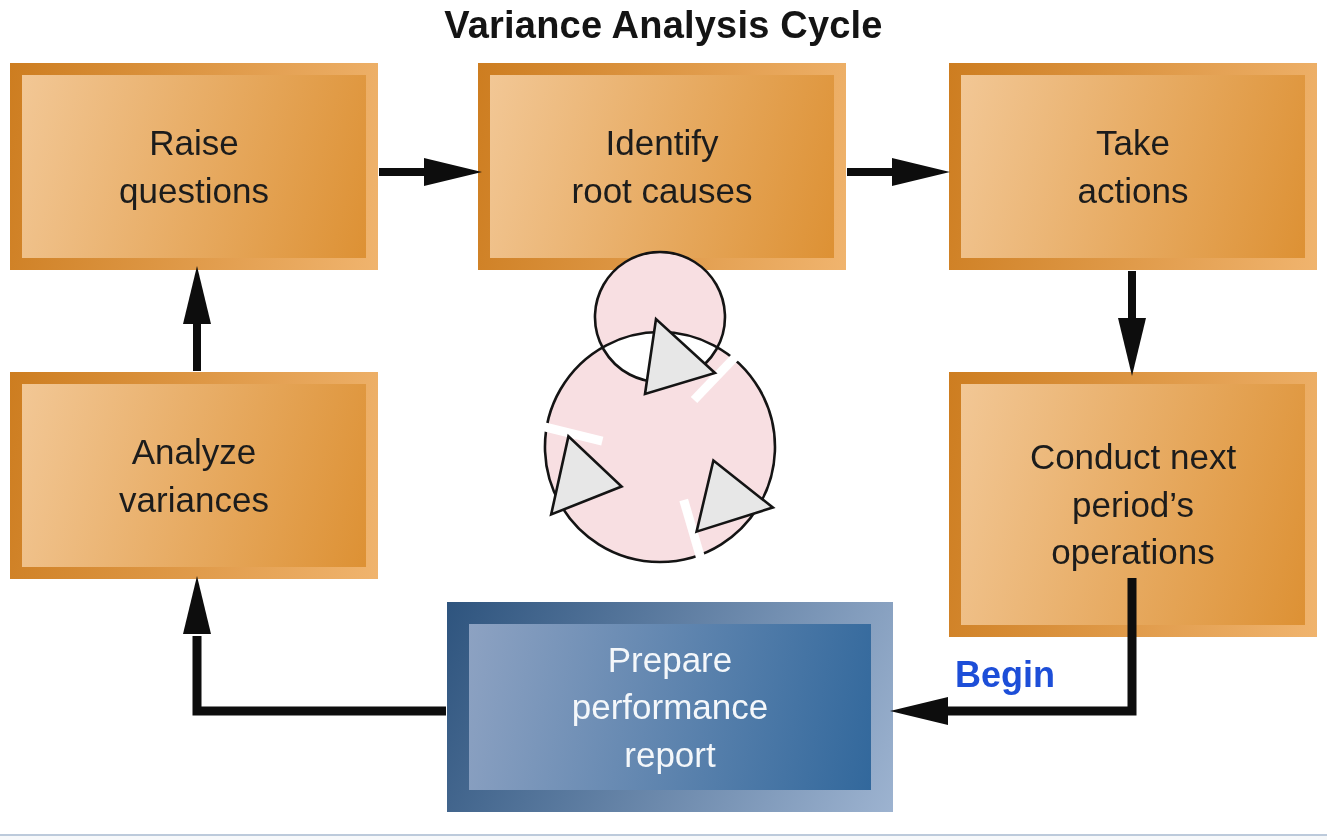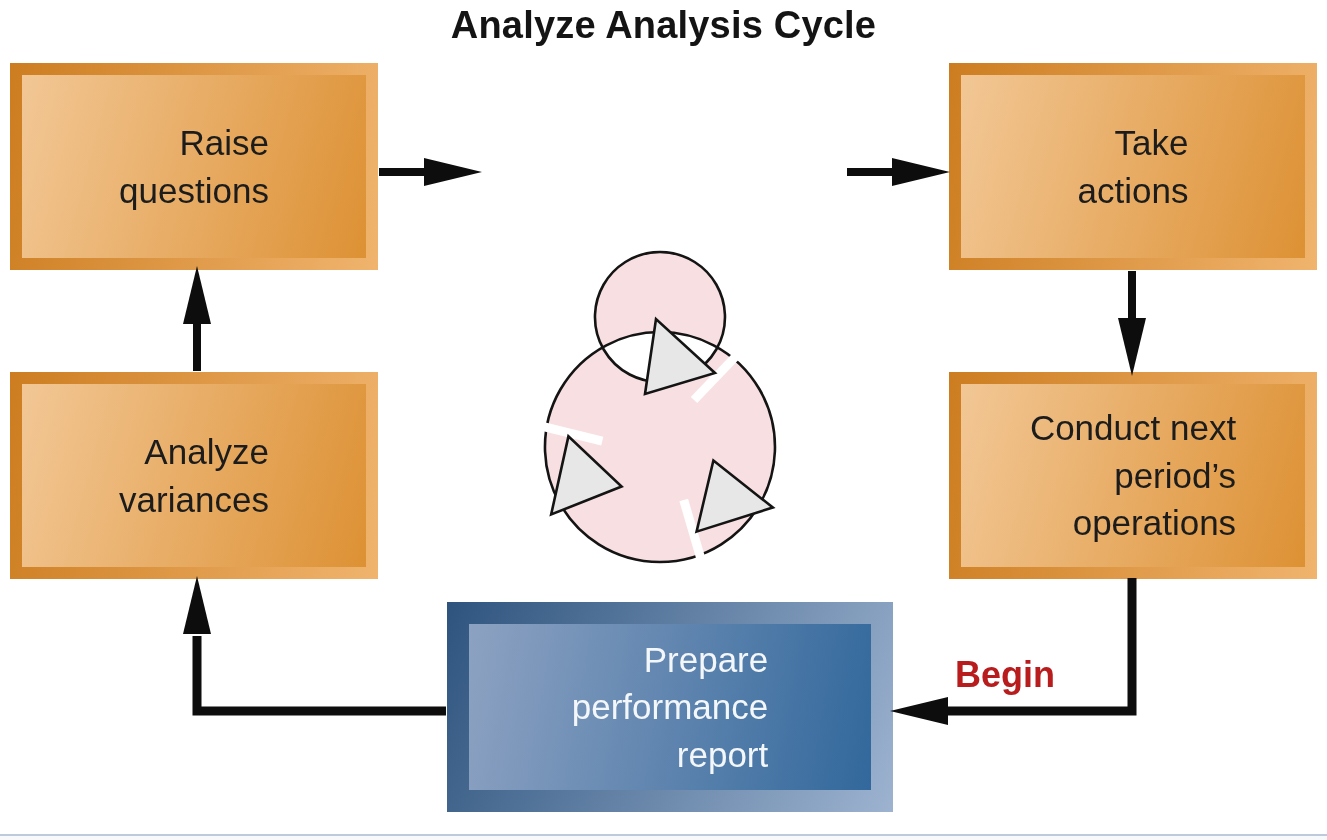--- a/index.html
+++ b/index.html
@@ -41,21 +41,21 @@
     background:linear-gradient(100deg,var(--orange-border-dark),var(--orange-border-light));
     padding:12px;
   }
   .node-blue{
     background:linear-gradient(115deg,var(--blue-border-dark),var(--blue-border-light));
     padding:22px;
   }
   .node-inner{
     flex:1;
     display:flex;align-items:center;justify-content:center;
-    text-align:right;
+    text-align:center;
   }
   .node-orange .node-inner{
     background:linear-gradient(105deg,var(--orange-fill-light),var(--orange-fill-dark));
   }
   .node-blue .node-inner{
     background:linear-gradient(100deg,var(--blue-fill-light),var(--blue-fill-dark));
   }
   .node-label{
     white-space:pre-line;
     font-size:35px;line-height:1.36;
@@ -67,61 +67,67 @@
     pointer-events:none;
   }
   .arrow-line{stroke:var(--arrow);fill:none;stroke-linejoin:miter;stroke-linecap:butt;}
   .arrow-head{fill:var(--arrow);stroke:none;}
   .ring{fill:var(--ring-pink);stroke:#141414;stroke-width:2.6;}
   .tri{fill:var(--arrow-gray);stroke:#141414;stroke-width:2.6;stroke-linejoin:miter;}
   .slit{stroke:#ffffff;stroke-width:9;fill:none;}
   .begin-label{
     position:absolute;left:940px;top:654px;width:130px;height:42px;
     display:flex;align-items:center;justify-content:center;
-    font-size:36px;font-weight:700;color:#b91c1c;
+    font-size:36px;font-weight:700;color:#1d4ed8;
   }
   .footer-rule{
     position:absolute;left:0;top:834px;width:100%;height:2px;
     background:var(--footer-rule);
   }
   .footer-gap{
     position:absolute;left:0;top:836px;width:100%;height:4px;
     background:#f6f8fa;
   }
 </style>
 </head>
 <body>
 
 <div class="canvas">
 
-  <div class="diagram-title">Analyze Analysis Cycle</div>
+  <div class="diagram-title">Variance Analysis Cycle</div>
 
   <div class="node node-orange" style="left:10px;top:63px;width:368px;height:207px;">
     <div class="node-inner">
       <span class="node-label">Raise
 questions</span>
     </div>
   </div>
 
+  <div class="node node-orange" style="left:478px;top:63px;width:368px;height:207px;">
+    <div class="node-inner">
+      <span class="node-label">Identify
+root causes</span>
+    </div>
+  </div>
 
   <div class="node node-orange" style="left:10px;top:372px;width:368px;height:207px;">
     <div class="node-inner">
       <span class="node-label">Analyze
 variances</span>
     </div>
   </div>
 
   <div class="node node-orange" style="left:949px;top:63px;width:368px;height:207px;">
     <div class="node-inner">
       <span class="node-label">Take
 actions</span>
     </div>
   </div>
 
-  <div class="node node-orange" style="left:949px;top:372px;width:368px;height:207px;">
+  <div class="node node-orange" style="left:949px;top:372px;width:368px;height:265px;">
     <div class="node-inner">
       <span class="node-label">Conduct next
 period’s
 operations</span>
     </div>
   </div>
 
   <div class="node node-blue" style="left:447px;top:602px;width:446px;height:210px;">
     <div class="node-inner">
       <span class="node-label">Prepare

